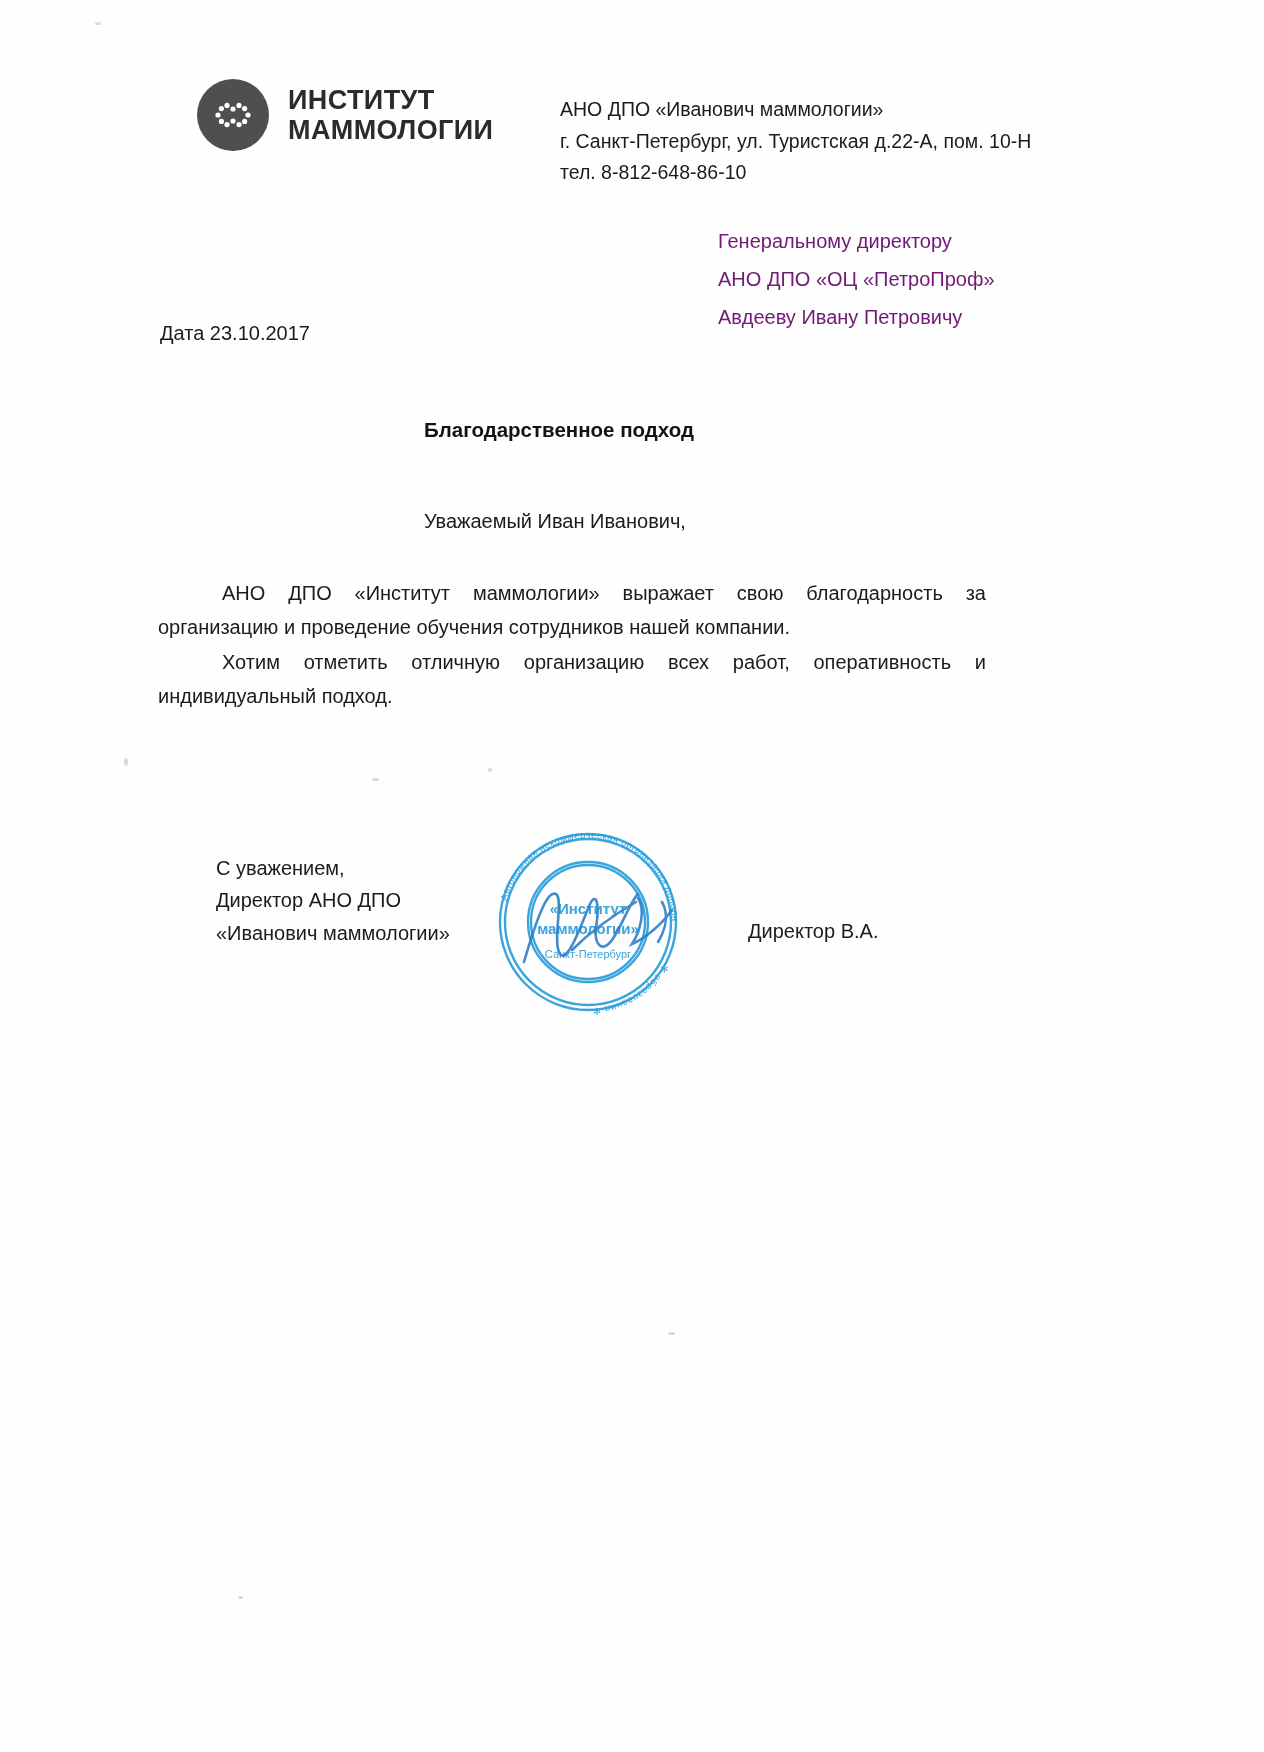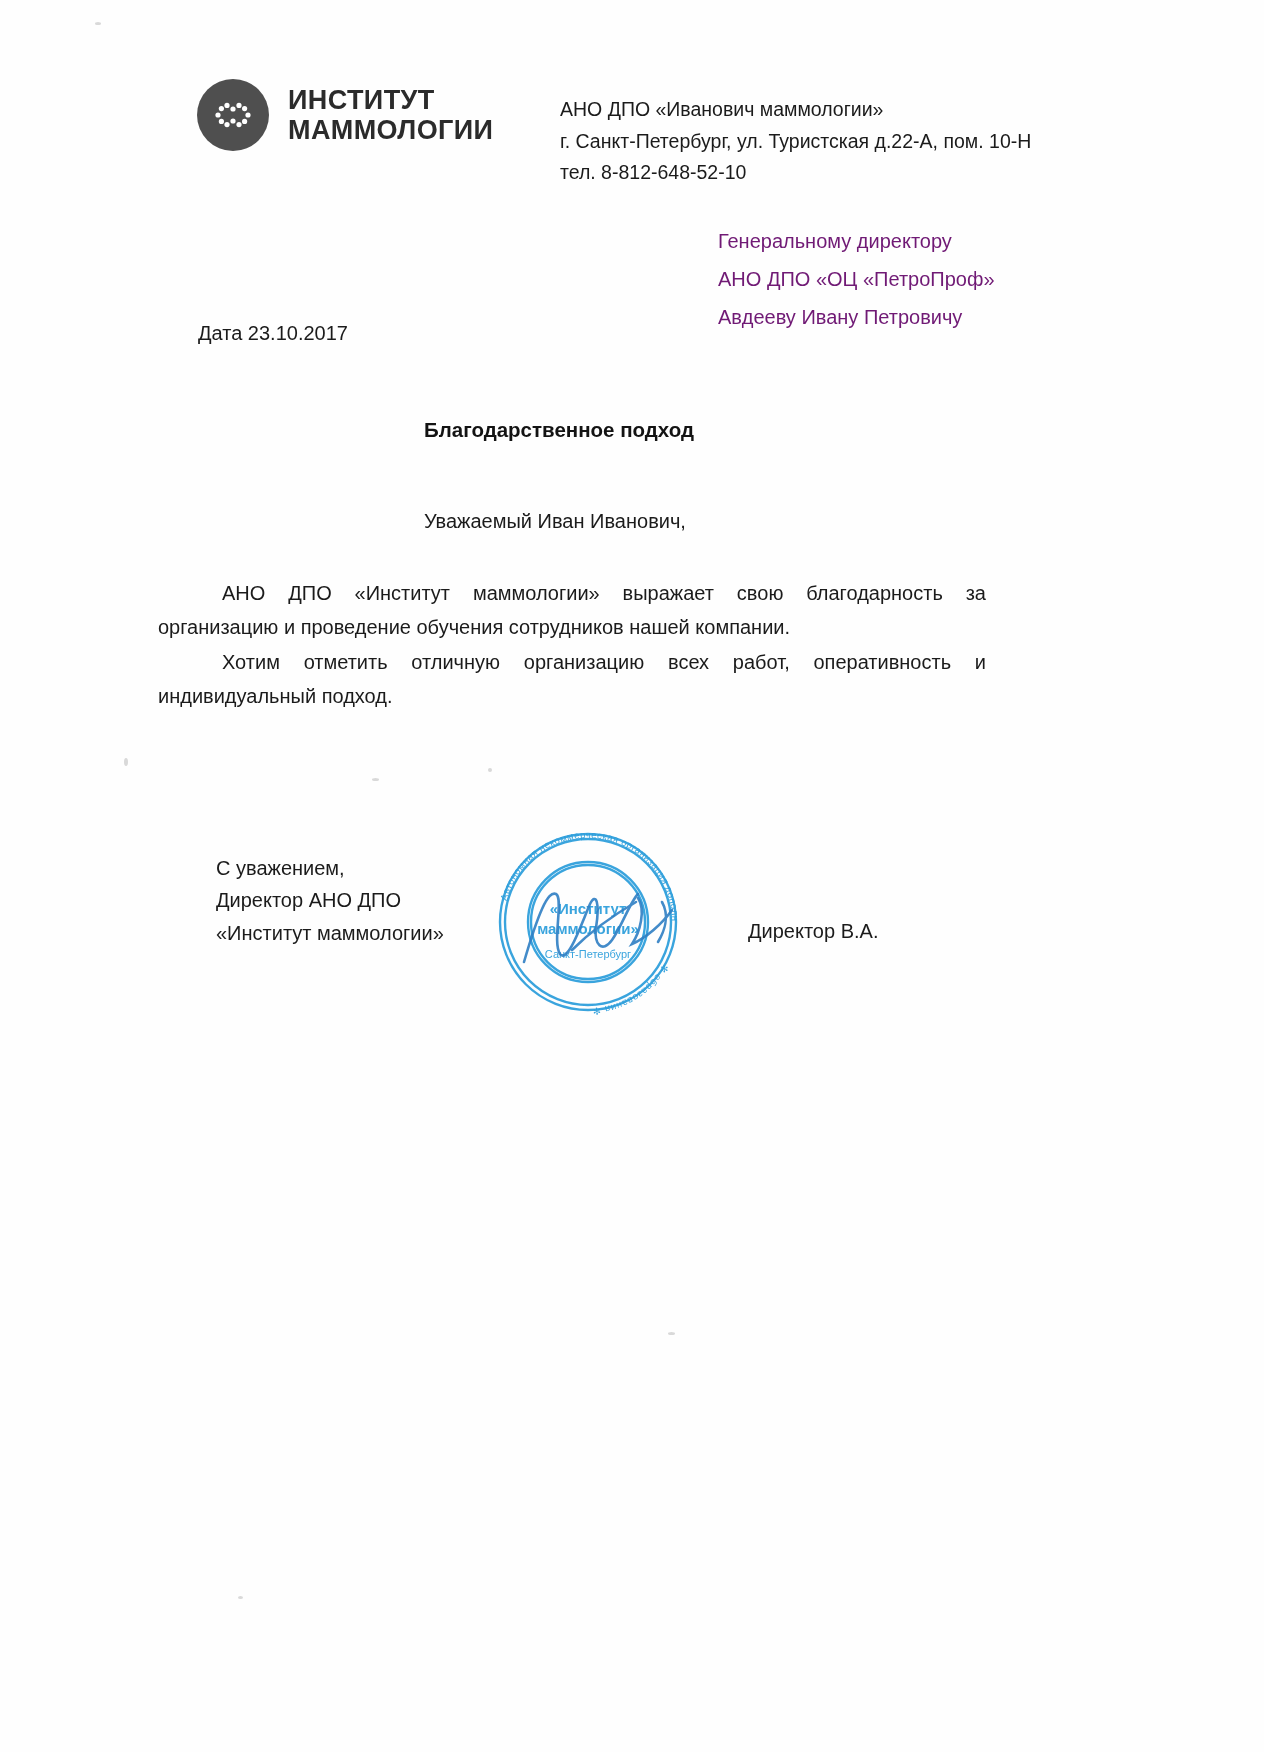--- a/index.html
+++ b/index.html
@@ -66,21 +66,20 @@
     white-space: nowrap;
   }
 
   
   .doc-date {
     position: absolute;
     top: 322px;
     left: 160px;
     font-size: 20px;
     color: #1b1b1b;
-    margin-left: 38px;
   }
 
   
   .doc-title {
     position: absolute;
     top: 418px;
     left: 424px;
     font-size: 20.5px;
     font-weight: bold;
     color: #131313;
@@ -190,21 +189,21 @@
       </span>
       <span class="logo-text">
         <span>ИНСТИТУТ</span><br>
         <span>МАММОЛОГИИ</span>
       </span>
     </div>
 
     <div class="org-contacts">
       <div>АНО ДПО «Иванович маммологии»</div>
       <div>г. Санкт-Петербург, ул. Туристская д.22-А, пом. 10-Н</div>
-      <div>тел. 8-812-648-52-10</div>
+      <div>тел. 8-812-648-86-10</div>
     </div>
   </div>
 
   <div class="addressee">
     <div>Генеральному директору</div>
     <div>АНО ДПО «ОЦ «ПетроПроф»</div>
     <div>Авдееву Ивану Петровичу</div>
   </div>
 
   <div class="doc-date">Дата 23.10.2017</div>
@@ -214,21 +213,21 @@
   <div class="salutation">Уважаемый Иван Иванович,</div>
 
   <div class="body-text">
     <p>АНО ДПО «Институт маммологии» выражает свою благодарность за организацию и проведение обучения сотрудников нашей компании.</p>
     <p>Хотим отметить отличную организацию всех работ, оперативность и индивидуальный подход.</p>
   </div>
 
   <div class="signature-block">
     <div>С уважением,</div>
     <div>Директор АНО ДПО</div>
-    <div>«Институт маммологии»</div>
+    <div>«Иванович маммологии»</div>
   </div>
 
   <div class="signer-name">Директор В.А.</div>
 
   <div class="stamp">
     <svg width="220" height="220" viewBox="0 0 220 220" xmlns="http://www.w3.org/2000/svg">
       <defs>
         <path id="arcOuter" d="M 110,110 m -88,0 a 88,88 0 1,1 176,0 a 88,88 0 1,1 -176,0"></path>
         <path id="arcTop" d="M 26,110 a 84,84 0 0,1 168,0"></path>
         <path id="arcBottom" d="M 196,110 a 86,86 0 0,1 -172,0"></path>

